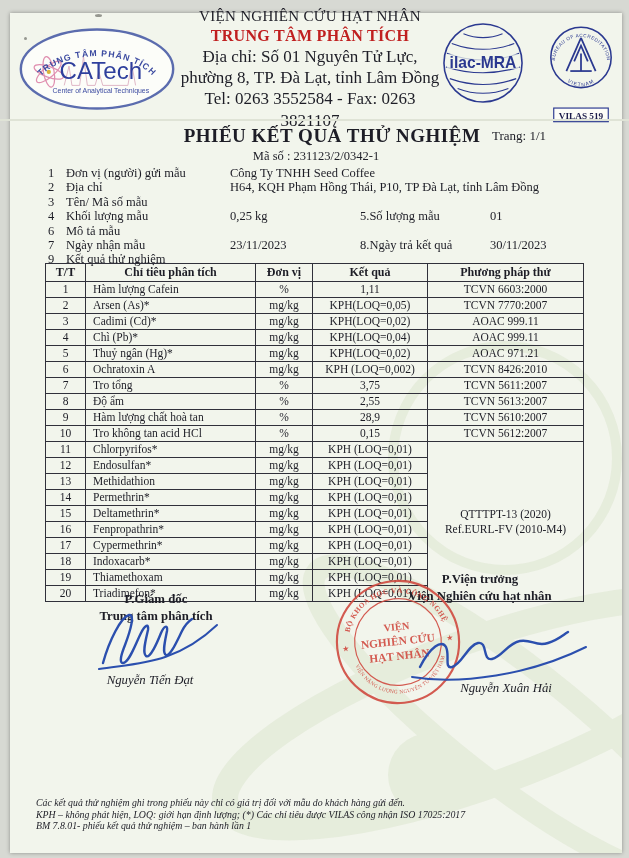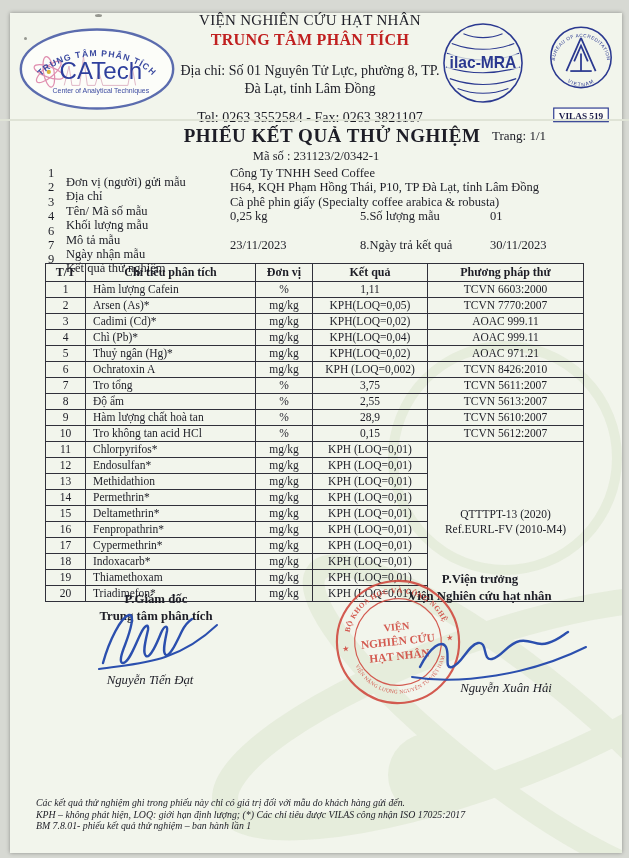--- a/index.html
+++ b/index.html
@@ -9,34 +9,34 @@
          background:#f2f5ec;box-shadow:0 0 4px rgba(0,0,0,.35);}
   .wm{position:absolute;inset:0;pointer-events:none;}
   .speck{position:absolute;background:#4a4a46;border-radius:50%;opacity:.55;}
 
   
   .hdr{position:absolute;top:6px;left:6px;right:4px;height:100px;display:flex;align-items:center;}
   .fold{position:absolute;top:106px;left:-10px;right:-10px;height:2px;background:#dfe3d6;}
   .hdr-center{flex:1;text-align:center;line-height:1.25;}
   .inst{font-size:15px;letter-spacing:.3px;}
   .ctr{font-size:16px;font-weight:bold;color:var(--red);letter-spacing:.3px;}
-  .addr,.tel{font-size:14px;margin-top:12px;}
+  .addr,.tel{font-size:17px;margin-top:0;}
   .hdr-logos{display:flex;align-items:flex-start;gap:20px;padding-top:8px;}
 
   
   .title{position:absolute;top:112px;left:0;right:0;text-align:center;
          font-size:19px;font-weight:bold;letter-spacing:.5px;padding-left:32px;}
   .trang{position:absolute;top:115px;left:482px;font-size:13px;}
   .code{position:absolute;top:136px;left:0;right:0;text-align:center;font-size:12.5px;}
 
   
   .info{position:absolute;top:153px;left:38px;right:12px;font-size:12.5px;}
   .info-row{position:relative;height:14.4px;white-space:nowrap;}
   .i-num{position:absolute;left:0;}
-  .i-label{position:absolute;left:18px;margin-top:9px;}
+  .i-label{position:absolute;left:18px;}
   .i-value{position:absolute;left:182px;}
   .i-label2{position:absolute;left:312px;}
   .i-value2{position:absolute;left:442px;}
   .b{font-weight:normal;}
 
   
   .results{position:absolute;top:250px;left:35px;border-collapse:collapse;
            font-size:11.5px;border:1.5px solid #23232a;}
   .results th,.results td{border:1px solid #30303a;padding:0 2px;text-align:center;
            height:15px;line-height:12.5px;}
@@ -161,21 +161,20 @@
           <span class="i-value b">Công Ty TNHH Seed Coffee</span>
         </div>
         <div class="info-row">
           <span class="i-num">2</span>
           <span class="i-label">Địa chỉ</span>
           <span class="i-value">H64, KQH Phạm Hồng Thái, P10, TP Đà Lạt, tỉnh Lâm Đồng</span>
         </div>
         <div class="info-row">
           <span class="i-num">3</span>
           <span class="i-label">Tên/ Mã số mẫu</span>
-          <span class="i-value b">Cà phê phin giấy (Specialty coffee arabica &amp; robusta)</span>
         </div>
         <div class="info-row">
           <span class="i-num">4</span>
           <span class="i-label">Khối lượng mẫu</span>
           <span class="i-value">0,25 kg</span>
           <span class="i-label2">5.Số lượng mẫu</span>
           <span class="i-value2">01</span>
         </div>
         <div class="info-row">
           <span class="i-num">6</span>

